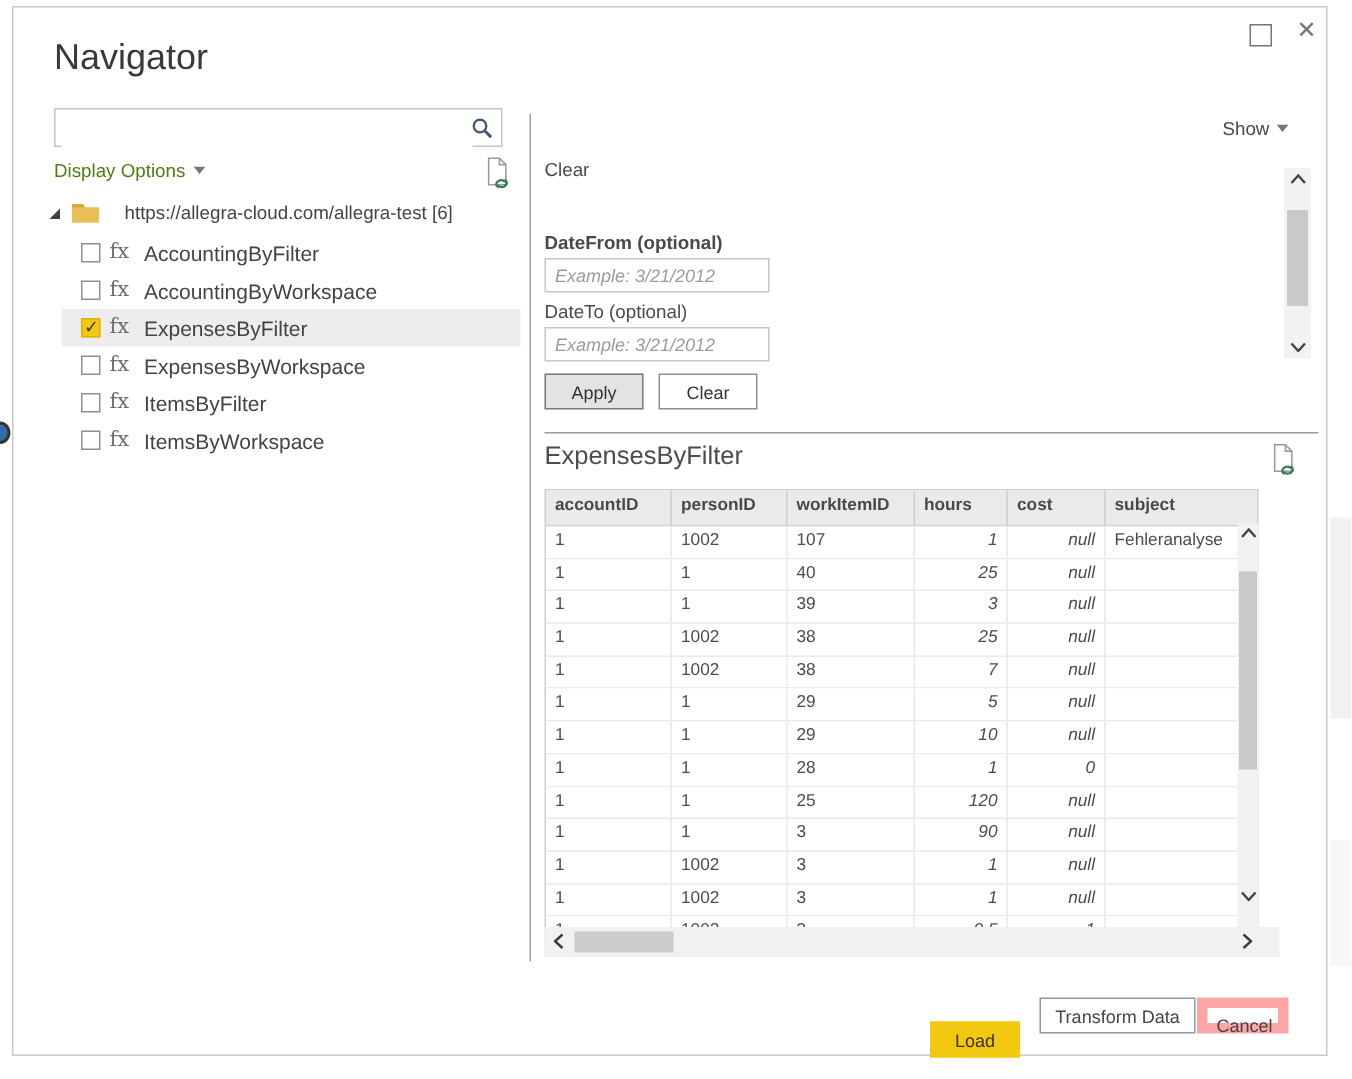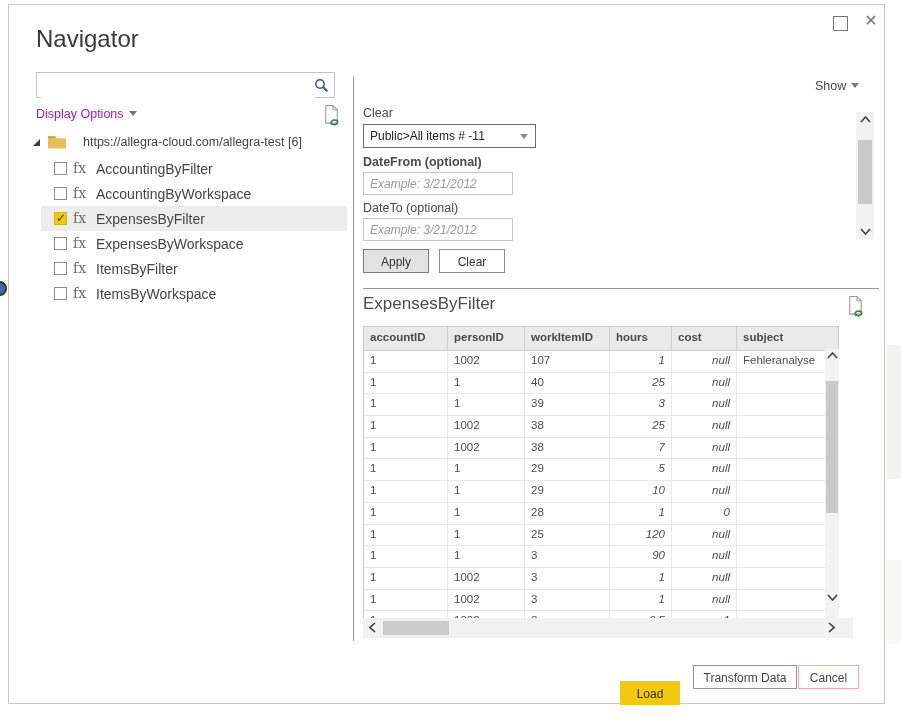--- a/index.html
+++ b/index.html
@@ -24,21 +24,21 @@
 
   .title{position:absolute;left:27px;top:20px;font-size:24px;font-weight:300;color:#3a3a3a;margin:0;}
 
   
   .search-box{position:absolute;left:27px;top:67px;width:299px;height:26px;border:1px solid #c4c4c4;
               box-sizing:border-box;background:#fff;}
   .search-box input{position:absolute;left:4px;top:1px;width:270px;height:22px;border:none;outline:none;
                     font-size:12px;font-family:inherit;color:#333;}
   .search-icon{position:absolute;right:5px;top:5px;}
 
-  .display-options{position:absolute;left:27px;top:102px;font-size:12.5px;color:#a21caf;cursor:pointer;}
+  .display-options{position:absolute;left:27px;top:102px;font-size:12.5px;color:#4d7c0f;cursor:pointer;}
   .caret-svg{margin-left:5px;vertical-align:2px;}
   .doc-refresh{position:absolute;cursor:pointer;}
   .doc-refresh.left-pane{left:312px;top:99px;}
   .doc-refresh.table-head{left:836px;top:290px;}
 
   
   .tree-root{position:absolute;left:0;top:126px;width:344px;height:25px;cursor:pointer;text-decoration:underline;}
   .expander{position:absolute;left:24px;top:8px;width:0;height:0;
             border-bottom:7px solid #404040;border-left:7px solid transparent;}
   .folder-icon{position:absolute;left:39px;top:4px;}
@@ -110,21 +110,21 @@
   .sb-table .sb-thumb{left:1px;top:32px;width:12px;height:132px;}
 
   .h-scroll{position:absolute;left:0;top:292px;width:490px;height:20px;background:#f1f1f1;}
   .h-thumb{position:absolute;left:20px;top:3px;width:66px;height:14px;background:#cccccc;cursor:pointer;}
   .h-arrow{position:absolute;top:4px;cursor:pointer;}
   .h-arrow.left{left:6px;} .h-arrow.right{right:18px;}
 
   
   .btn-load{left:611px;top:676px;width:60px;background:var(--accent,#F2C811);border:1px solid var(--accent,#F2C811);color:#3a3000;}
   .btn-transform{left:684px;top:660px;width:104px;background:#fff;border:1px solid #979797;color:#444;}
-  .btn-cancel{left:789px;top:660px;width:61px;background:#fff;border:1px solid #fca5a5;color:#444;}
+  .btn-cancel{left:789px;top:660px;width:61px;background:#fff;border:7px solid #fca5a5;color:#444;}
 
   svg{display:block;}
   .inlinesvg{display:inline-block;}
 </style>
 </head>
 <body>
 
 <div class="stage">
   <div class="bg-block bg1"></div>
   <div class="bg-block bg2"></div>
@@ -237,28 +237,20 @@
       </span>
       <span class="sb-thumb"></span>
       <span class="sb-arrow" style="bottom:4px;">
         <svg width="11" height="7" viewBox="0 0 11 7" style="margin:0 auto;">
             <polyline points="1,1 5.5,6 10,1" fill="none" stroke="#444" stroke-width="1.6"></polyline>
           </svg>
       </span>
     </div>
 
     <div class="field-label lbl-filter">Clear</div>
-    <div class="dropdown">
-      <span class="dd-text">Public&gt;All items  # -11</span>
-      <span class="dd-caret">
-        <svg width="8" height="5" viewBox="0 0 8 5">
-            <polygon points="0,0 8,0 4,5" fill="#8a8a8a"></polygon>
-          </svg>
-      </span>
-    </div>
 
     <div class="field-label lbl-datefrom">DateFrom (optional)</div>
     <input class="date-input inp-datefrom" value="" placeholder="Example: 3/21/2012" style="">
 
     <div class="field-label lbl-dateto">DateTo (optional)</div>
     <input class="date-input inp-dateto" value="" placeholder="Example: 3/21/2012" style="">
 
     <button class="btn btn-apply">Apply</button>
     <button class="btn btn-clear">Clear</button>
 

